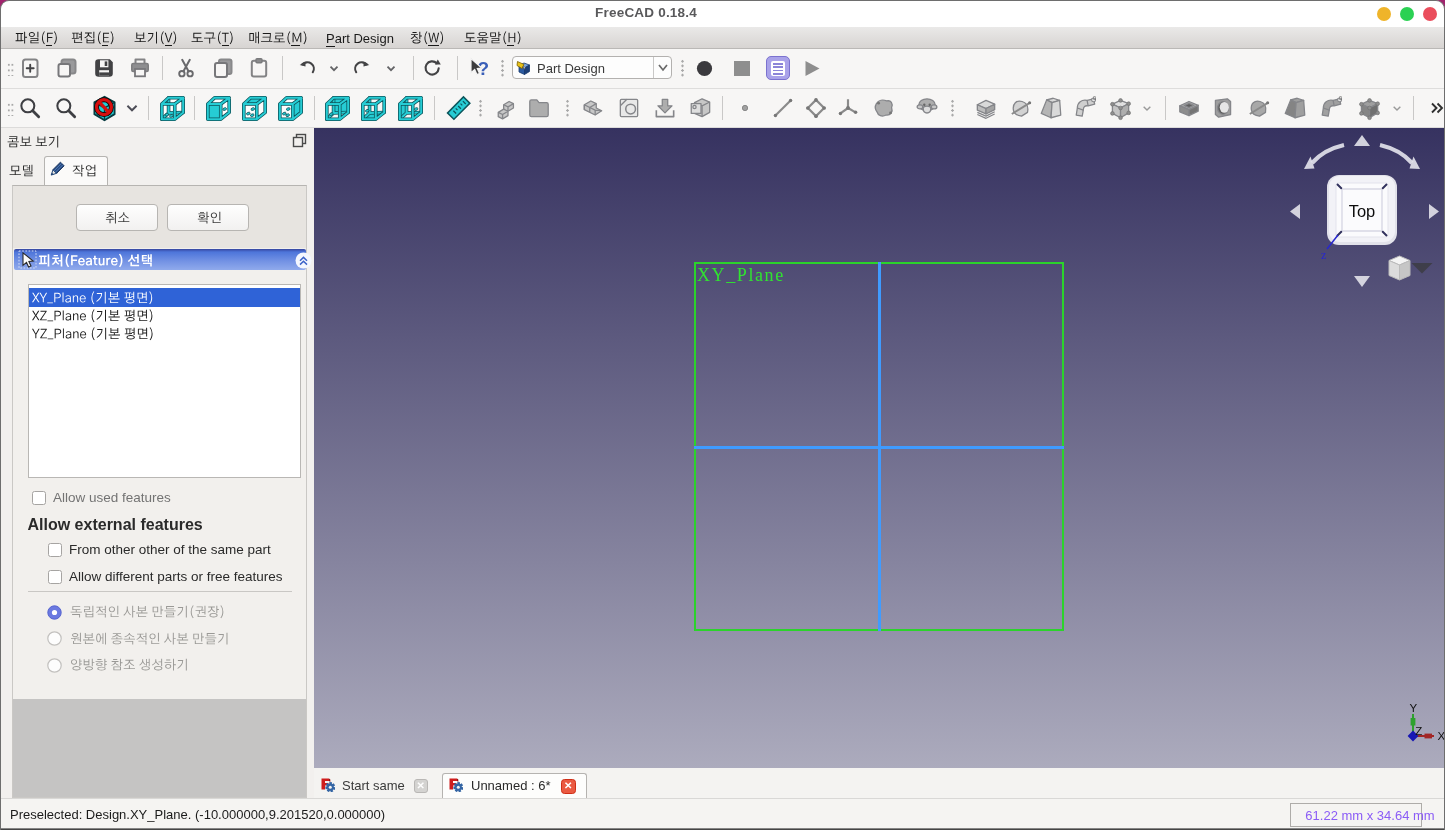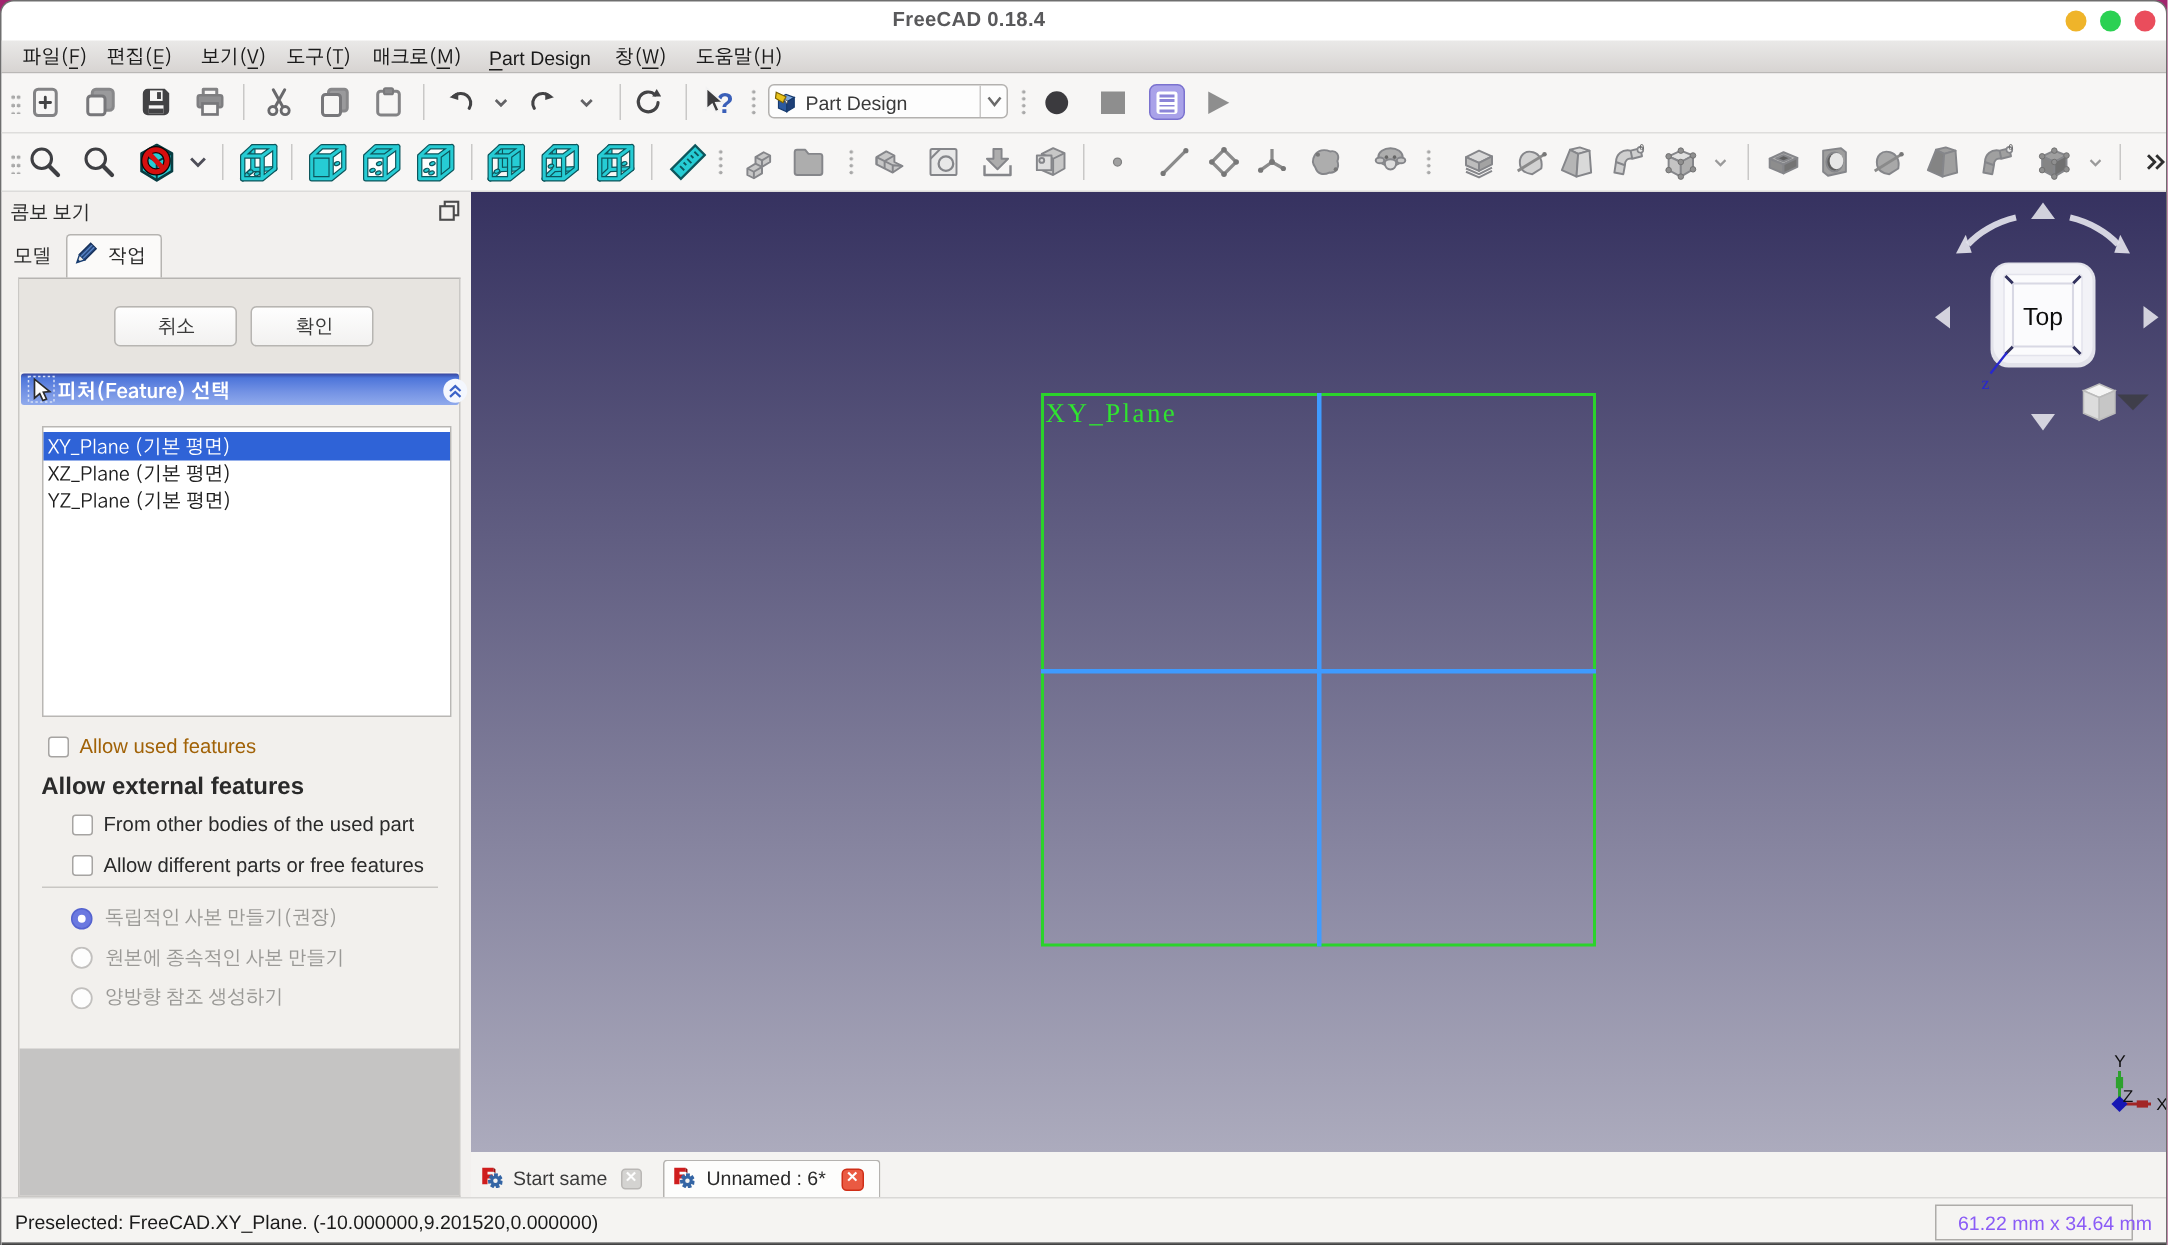--- a/index.html
+++ b/index.html
@@ -438,24 +438,24 @@
     <svg style="position:absolute;left:31px;top:287.20px;overflow:visible" width="122" height="20">
       <path transform="translate(0 14.30)" d="M-0.03 -0L3.1 -4.89L0.13 -9.51L1.4 -9.51L2.79 -7.21Q2.97 -6.92 3.31 -6.35Q3.64 -5.78 3.71 -5.66L3.76 -5.66Q3.92 -5.95 4.25 -6.48Q4.57 -7.01 4.7 -7.21L6.09 -9.51L7.36 -9.51L4.37 -4.89L7.52 -0L6.27 -0L4.77 -2.39Q4.6 -2.68 4.23 -3.29Q3.86 -3.91 3.76 -4.07L3.71 -4.07Q3.19 -3.17 2.7 -2.39L1.22 -0L-0.03 -0ZM7.43 -9.51L8.65 -9.51L10.28 -6.6Q10.86 -5.59 11.29 -4.81L11.31 -4.81Q11.5 -5.16 11.9 -5.84Q12.29 -6.53 12.33 -6.6L13.95 -9.51L15.17 -9.51L11.82 -3.91L11.82 -0L10.8 -0L10.8 -3.91L7.43 -9.51ZM15.21 0.22L20.91 0.22L20.91 1.02L15.21 1.02L15.21 0.22ZM22.28 -0L22.28 -9.51L25.86 -9.51Q27.24 -9.51 28.05 -8.75Q28.86 -7.98 28.86 -6.73Q28.86 -5.43 28.03 -4.68Q27.21 -3.94 25.86 -3.94L23.3 -3.94L23.3 -0L22.28 -0ZM23.3 -4.79L25.71 -4.79Q26.71 -4.79 27.26 -5.28Q27.82 -5.76 27.82 -6.73Q27.82 -7.67 27.26 -8.16Q26.71 -8.64 25.68 -8.64L23.3 -8.64L23.3 -4.79ZM30.53 -0L30.53 -9.86L31.5 -9.86L31.5 -0L30.53 -0ZM34.19 -1.75Q34.19 -1.27 34.59 -0.93Q35 -0.6 35.71 -0.6Q36.61 -0.6 37.25 -1.18Q37.9 -1.77 37.9 -2.67L37.9 -3.62Q37.34 -3.48 36.12 -3.29Q35.13 -3.11 34.66 -2.74Q34.19 -2.37 34.19 -1.75ZM33.2 -1.68Q33.2 -3.58 36.14 -4.04Q37.46 -4.25 37.9 -4.39L37.9 -4.79Q37.9 -5.42 37.44 -5.84Q36.98 -6.26 36.14 -6.26Q35.54 -6.26 34.97 -5.97Q34.4 -5.69 34.01 -5.21L33.38 -5.74Q33.88 -6.32 34.6 -6.69Q35.32 -7.06 36.12 -7.06Q38.86 -7.06 38.86 -4.38L38.86 -0L37.92 -0L37.92 -1.12Q37.72 -0.57 37.08 -0.17Q36.45 0.23 35.59 0.23Q34.45 0.23 33.83 -0.3Q33.2 -0.84 33.2 -1.68ZM40.83 -0L40.83 -6.83L41.79 -6.83L41.79 -5.66L41.81 -5.66Q41.96 -6.17 42.55 -6.61Q43.15 -7.06 43.98 -7.06Q44.93 -7.06 45.54 -6.46Q46.16 -5.87 46.16 -4.42L46.16 -0L45.17 -0L45.17 -4.25Q45.17 -6.23 43.75 -6.23Q42.96 -6.23 42.39 -5.6Q41.82 -4.96 41.82 -4.07L41.82 -0L40.83 -0ZM47.66 -3.47Q47.66 -5.07 48.52 -6.06Q49.38 -7.06 50.76 -7.06Q52.15 -7.06 52.95 -6.09Q53.75 -5.12 53.75 -3.61Q53.75 -3.43 53.73 -3.1L48.65 -3.1Q48.65 -2.07 49.22 -1.33Q49.79 -0.6 50.81 -0.6Q51.47 -0.6 51.97 -0.91Q52.48 -1.22 52.76 -1.74L53.6 -1.48Q53.28 -0.74 52.57 -0.25Q51.86 0.23 50.81 0.23Q49.38 0.23 48.52 -0.79Q47.66 -1.8 47.66 -3.47ZM48.67 -3.85L52.76 -3.85Q52.76 -4.85 52.22 -5.54Q51.67 -6.23 50.76 -6.23Q49.83 -6.23 49.26 -5.52Q48.7 -4.81 48.67 -3.85ZM59.4 -4.56Q59.4 -8.23 61.61 -11.02L62.32 -10.63Q61.93 -10.02 61.79 -9.79Q61.65 -9.56 61.31 -8.88Q60.96 -8.2 60.82 -7.68Q60.67 -7.16 60.53 -6.32Q60.39 -5.47 60.39 -4.56Q60.39 -3.44 60.55 -2.51Q60.71 -1.57 61.05 -0.79Q61.4 -0.01 61.64 0.41Q61.88 0.84 62.32 1.51L61.61 1.91Q60.63 0.64 60.02 -0.89Q59.4 -2.43 59.4 -4.56ZM64.21 -1.14Q66.42 -2.54 67.77 -4.51Q69.11 -6.48 69.13 -8.39L64.82 -8.39L64.82 -9.29L70.17 -9.29Q70.17 -4.01 64.91 -0.5L64.21 -1.14ZM72.77 1.14L72.77 -10.44L73.76 -10.44L73.76 1.14L72.77 1.14ZM78.01 -5.27L78.01 -10.22L78.99 -10.22L78.99 -8.58L84.92 -8.58L84.92 -10.22L85.9 -10.22L85.9 -5.27L78.01 -5.27ZM78.99 -6.09L84.92 -6.09L84.92 -7.8L78.99 -7.8L78.99 -6.09ZM76.27 -2.88L76.27 -3.68L81.47 -3.68L81.47 -5.78L82.43 -5.78L82.43 -3.68L87.59 -3.68L87.59 -2.88L76.27 -2.88ZM78.13 0.76L78.13 -2.12L79.11 -2.12L79.11 -0.09L86.25 -0.09L86.25 0.76L78.13 0.76ZM92.33 -4.06L92.33 -4.85L93.9 -4.85L93.9 -9L92.63 -9L92.63 -9.8L99.16 -9.8L99.16 -9L97.91 -9L97.91 -5.04Q98.54 -5.08 99.56 -5.21L99.56 -4.41Q96.98 -4.06 93.82 -4.06L92.33 -4.06ZM94.8 -4.86L94.87 -4.86Q95.98 -4.86 97.03 -4.98L97.03 -9L94.8 -9L94.8 -4.86ZM99.2 -5.51L99.2 -6.28L101.24 -6.28L101.24 -7.88L99.2 -7.88L99.2 -8.67L101.24 -8.67L101.24 -10.44L102.22 -10.44L102.22 -3.19L101.24 -3.19L101.24 -5.51L99.2 -5.51ZM94.06 -1.05Q94.06 -2.07 95.2 -2.63Q96.33 -3.19 98.25 -3.19Q100.18 -3.19 101.32 -2.63Q102.46 -2.08 102.46 -1.05Q102.46 -0.04 101.31 0.53Q100.15 1.09 98.25 1.08Q96.31 1.07 95.18 0.51Q94.06 -0.04 94.06 -1.05ZM95.13 -1.05Q95.13 -0.43 95.96 -0.1Q96.79 0.23 98.25 0.23Q99.66 0.23 100.53 -0.11Q101.41 -0.46 101.41 -1.05Q101.41 -1.7 100.55 -2.03Q99.7 -2.35 98.25 -2.35Q96.8 -2.35 95.96 -2.01Q95.13 -1.68 95.13 -1.05ZM105.5 -3.85L105.5 -9.64L110.86 -9.64L110.86 -3.85L105.5 -3.85ZM106.46 -4.66L109.89 -4.66L109.89 -8.82L106.46 -8.82L106.46 -4.66ZM110.42 -4.86L110.42 -5.68L113.74 -5.68L113.74 -7.83L110.42 -7.83L110.42 -8.64L113.74 -8.64L113.74 -10.44L114.72 -10.44L114.72 -1.79L113.74 -1.79L113.74 -4.86L110.42 -4.86ZM107.01 0.77L107.01 -2.72L107.99 -2.72L107.99 -0.1L115.1 -0.1L115.1 0.77L107.01 0.77ZM117.27 1.51Q118.22 0.11 118.71 -1.26Q119.2 -2.63 119.2 -4.56Q119.2 -5.65 119.04 -6.56Q118.89 -7.48 118.56 -8.25Q118.23 -9.03 117.98 -9.48Q117.72 -9.94 117.27 -10.63L117.98 -11.02Q120.19 -8.21 120.19 -4.56Q120.19 -2.45 119.58 -0.91Q118.97 0.62 117.98 1.91L117.27 1.51Z" fill="#ffffff"></path>
     </svg>
     <svg style="position:absolute;left:31px;top:305.20px;overflow:visible" width="122" height="20">
       <path transform="translate(0 14.30)" d="M-0.03 -0L3.1 -4.89L0.13 -9.51L1.4 -9.51L2.79 -7.21Q2.97 -6.92 3.31 -6.35Q3.64 -5.78 3.71 -5.66L3.76 -5.66Q3.92 -5.95 4.25 -6.48Q4.57 -7.01 4.7 -7.21L6.09 -9.51L7.36 -9.51L4.37 -4.89L7.52 -0L6.27 -0L4.77 -2.39Q4.6 -2.68 4.23 -3.29Q3.86 -3.91 3.76 -4.07L3.71 -4.07Q3.19 -3.17 2.7 -2.39L1.22 -0L-0.03 -0ZM8.06 -0.75L13.42 -8.64L8.47 -8.64L8.47 -9.51L14.66 -9.51L14.66 -8.75L9.28 -0.86L14.79 -0.86L14.79 -0L8.06 -0L8.06 -0.75ZM15.43 0.22L21.13 0.22L21.13 1.02L15.43 1.02L15.43 0.22ZM22.5 -0L22.5 -9.51L26.08 -9.51Q27.46 -9.51 28.27 -8.75Q29.07 -7.98 29.07 -6.73Q29.07 -5.43 28.25 -4.68Q27.42 -3.94 26.08 -3.94L23.51 -3.94L23.51 -0L22.5 -0ZM23.51 -4.79L25.92 -4.79Q26.93 -4.79 27.48 -5.28Q28.03 -5.76 28.03 -6.73Q28.03 -7.67 27.48 -8.16Q26.93 -8.64 25.9 -8.64L23.51 -8.64L23.51 -4.79ZM30.75 -0L30.75 -9.86L31.71 -9.86L31.71 -0L30.75 -0ZM34.4 -1.75Q34.4 -1.27 34.81 -0.93Q35.22 -0.6 35.93 -0.6Q36.83 -0.6 37.47 -1.18Q38.11 -1.77 38.11 -2.67L38.11 -3.62Q37.55 -3.48 36.33 -3.29Q35.34 -3.11 34.87 -2.74Q34.4 -2.37 34.4 -1.75ZM33.42 -1.68Q33.42 -3.58 36.36 -4.04Q37.68 -4.25 38.11 -4.39L38.11 -4.79Q38.11 -5.42 37.65 -5.84Q37.2 -6.26 36.36 -6.26Q35.75 -6.26 35.18 -5.97Q34.62 -5.69 34.23 -5.21L33.59 -5.74Q34.1 -6.32 34.82 -6.69Q35.53 -7.06 36.33 -7.06Q39.08 -7.06 39.08 -4.38L39.08 -0L38.14 -0L38.14 -1.12Q37.93 -0.57 37.3 -0.17Q36.67 0.23 35.8 0.23Q34.67 0.23 34.04 -0.3Q33.42 -0.84 33.42 -1.68ZM41.04 -0L41.04 -6.83L42.01 -6.83L42.01 -5.66L42.02 -5.66Q42.17 -6.17 42.77 -6.61Q43.37 -7.06 44.19 -7.06Q45.15 -7.06 45.76 -6.46Q46.38 -5.87 46.38 -4.42L46.38 -0L45.39 -0L45.39 -4.25Q45.39 -6.23 43.96 -6.23Q43.18 -6.23 42.61 -5.6Q42.04 -4.96 42.04 -4.07L42.04 -0L41.04 -0ZM47.87 -3.47Q47.87 -5.07 48.74 -6.06Q49.6 -7.06 50.97 -7.06Q52.37 -7.06 53.17 -6.09Q53.97 -5.12 53.97 -3.61Q53.97 -3.43 53.94 -3.1L48.87 -3.1Q48.87 -2.07 49.44 -1.33Q50.01 -0.6 51.02 -0.6Q51.68 -0.6 52.19 -0.91Q52.7 -1.22 52.98 -1.74L53.82 -1.48Q53.5 -0.74 52.79 -0.25Q52.08 0.23 51.02 0.23Q49.6 0.23 48.74 -0.79Q47.87 -1.8 47.87 -3.47ZM48.89 -3.85L52.98 -3.85Q52.98 -4.85 52.43 -5.54Q51.89 -6.23 50.97 -6.23Q50.05 -6.23 49.48 -5.52Q48.92 -4.81 48.89 -3.85ZM59.62 -4.56Q59.62 -8.23 61.83 -11.02L62.54 -10.63Q62.14 -10.02 62 -9.79Q61.87 -9.56 61.52 -8.88Q61.18 -8.2 61.03 -7.68Q60.89 -7.16 60.75 -6.32Q60.61 -5.47 60.61 -4.56Q60.61 -3.44 60.77 -2.51Q60.92 -1.57 61.27 -0.79Q61.61 -0.01 61.85 0.41Q62.09 0.84 62.54 1.51L61.83 1.91Q60.85 0.64 60.23 -0.89Q59.62 -2.43 59.62 -4.56ZM64.43 -1.14Q66.64 -2.54 67.98 -4.51Q69.33 -6.48 69.34 -8.39L65.04 -8.39L65.04 -9.29L70.38 -9.29Q70.38 -4.01 65.13 -0.5L64.43 -1.14ZM72.99 1.14L72.99 -10.44L73.98 -10.44L73.98 1.14L72.99 1.14ZM78.23 -5.27L78.23 -10.22L79.21 -10.22L79.21 -8.58L85.13 -8.58L85.13 -10.22L86.11 -10.22L86.11 -5.27L78.23 -5.27ZM79.21 -6.09L85.13 -6.09L85.13 -7.8L79.21 -7.8L79.21 -6.09ZM76.49 -2.88L76.49 -3.68L81.68 -3.68L81.68 -5.78L82.65 -5.78L82.65 -3.68L87.8 -3.68L87.8 -2.88L76.49 -2.88ZM78.34 0.76L78.34 -2.12L79.32 -2.12L79.32 -0.09L86.47 -0.09L86.47 0.76L78.34 0.76ZM92.55 -4.06L92.55 -4.85L94.11 -4.85L94.11 -9L92.84 -9L92.84 -9.8L99.38 -9.8L99.38 -9L98.12 -9L98.12 -5.04Q98.76 -5.08 99.77 -5.21L99.77 -4.41Q97.19 -4.06 94.03 -4.06L92.55 -4.06ZM95.01 -4.86L95.09 -4.86Q96.19 -4.86 97.25 -4.98L97.25 -9L95.01 -9L95.01 -4.86ZM99.42 -5.51L99.42 -6.28L101.46 -6.28L101.46 -7.88L99.42 -7.88L99.42 -8.67L101.46 -8.67L101.46 -10.44L102.44 -10.44L102.44 -3.19L101.46 -3.19L101.46 -5.51L99.42 -5.51ZM94.28 -1.05Q94.28 -2.07 95.41 -2.63Q96.55 -3.19 98.46 -3.19Q100.39 -3.19 101.54 -2.63Q102.68 -2.08 102.68 -1.05Q102.68 -0.04 101.52 0.53Q100.37 1.09 98.46 1.08Q96.52 1.07 95.4 0.51Q94.28 -0.04 94.28 -1.05ZM95.34 -1.05Q95.34 -0.43 96.17 -0.1Q97.01 0.23 98.46 0.23Q99.87 0.23 100.75 -0.11Q101.63 -0.46 101.63 -1.05Q101.63 -1.7 100.77 -2.03Q99.91 -2.35 98.46 -2.35Q97.02 -2.35 96.18 -2.01Q95.34 -1.68 95.34 -1.05ZM105.71 -3.85L105.71 -9.64L111.07 -9.64L111.07 -3.85L105.71 -3.85ZM106.68 -4.66L110.11 -4.66L110.11 -8.82L106.68 -8.82L106.68 -4.66ZM110.64 -4.86L110.64 -5.68L113.95 -5.68L113.95 -7.83L110.64 -7.83L110.64 -8.64L113.95 -8.64L113.95 -10.44L114.93 -10.44L114.93 -1.79L113.95 -1.79L113.95 -4.86L110.64 -4.86ZM107.23 0.77L107.23 -2.72L108.2 -2.72L108.2 -0.1L115.31 -0.1L115.31 0.77L107.23 0.77ZM117.48 1.51Q118.44 0.11 118.92 -1.26Q119.41 -2.63 119.41 -4.56Q119.41 -5.65 119.26 -6.56Q119.11 -7.48 118.78 -8.25Q118.45 -9.03 118.19 -9.48Q117.94 -9.94 117.48 -10.63L118.19 -11.02Q120.4 -8.21 120.4 -4.56Q120.4 -2.45 119.79 -0.91Q119.18 0.62 118.19 1.91L117.48 1.51Z" fill="#1f1f1f"></path>
     </svg>
     <svg style="position:absolute;left:31px;top:323.20px;overflow:visible" width="123" height="20">
       <path transform="translate(0 14.30)" d="M-0.05 -9.51L1.17 -9.51L2.81 -6.6Q3.38 -5.59 3.81 -4.81L3.83 -4.81Q4.02 -5.16 4.42 -5.84Q4.81 -6.53 4.85 -6.6L6.48 -9.51L7.69 -9.51L4.34 -3.91L4.34 -0L3.33 -0L3.33 -3.91L-0.05 -9.51ZM8.24 -0.75L13.6 -8.64L8.65 -8.64L8.65 -9.51L14.84 -9.51L14.84 -8.75L9.46 -0.86L14.97 -0.86L14.97 -0L8.24 -0L8.24 -0.75ZM15.6 0.22L21.3 0.22L21.3 1.02L15.6 1.02L15.6 0.22ZM22.67 -0L22.67 -9.51L26.25 -9.51Q27.64 -9.51 28.44 -8.75Q29.25 -7.98 29.25 -6.73Q29.25 -5.43 28.42 -4.68Q27.6 -3.94 26.25 -3.94L23.69 -3.94L23.69 -0L22.67 -0ZM23.69 -4.79L26.1 -4.79Q27.1 -4.79 27.66 -5.28Q28.21 -5.76 28.21 -6.73Q28.21 -7.67 27.66 -8.16Q27.1 -8.64 26.08 -8.64L23.69 -8.64L23.69 -4.79ZM30.93 -0L30.93 -9.86L31.89 -9.86L31.89 -0L30.93 -0ZM34.58 -1.75Q34.58 -1.27 34.99 -0.93Q35.39 -0.6 36.11 -0.6Q37.01 -0.6 37.65 -1.18Q38.29 -1.77 38.29 -2.67L38.29 -3.62Q37.73 -3.48 36.51 -3.29Q35.52 -3.11 35.05 -2.74Q34.58 -2.37 34.58 -1.75ZM33.59 -1.68Q33.59 -3.58 36.54 -4.04Q37.86 -4.25 38.29 -4.39L38.29 -4.79Q38.29 -5.42 37.83 -5.84Q37.38 -6.26 36.54 -6.26Q35.93 -6.26 35.36 -5.97Q34.8 -5.69 34.41 -5.21L33.77 -5.74Q34.28 -6.32 34.99 -6.69Q35.71 -7.06 36.51 -7.06Q39.25 -7.06 39.25 -4.38L39.25 -0L38.32 -0L38.32 -1.12Q38.11 -0.57 37.48 -0.17Q36.84 0.23 35.98 0.23Q34.85 0.23 34.22 -0.3Q33.59 -0.84 33.59 -1.68ZM41.22 -0L41.22 -6.83L42.19 -6.83L42.19 -5.66L42.2 -5.66Q42.35 -6.17 42.95 -6.61Q43.55 -7.06 44.37 -7.06Q45.32 -7.06 45.94 -6.46Q46.55 -5.87 46.55 -4.42L46.55 -0L45.56 -0L45.56 -4.25Q45.56 -6.23 44.14 -6.23Q43.35 -6.23 42.78 -5.6Q42.21 -4.96 42.21 -4.07L42.21 -0L41.22 -0ZM48.05 -3.47Q48.05 -5.07 48.92 -6.06Q49.78 -7.06 51.15 -7.06Q52.55 -7.06 53.35 -6.09Q54.15 -5.12 54.15 -3.61Q54.15 -3.43 54.12 -3.1L49.04 -3.1Q49.04 -2.07 49.61 -1.33Q50.18 -0.6 51.2 -0.6Q51.86 -0.6 52.37 -0.91Q52.88 -1.22 53.16 -1.74L53.99 -1.48Q53.68 -0.74 52.97 -0.25Q52.25 0.23 51.2 0.23Q49.78 0.23 48.92 -0.79Q48.05 -1.8 48.05 -3.47ZM49.07 -3.85L53.16 -3.85Q53.16 -4.85 52.61 -5.54Q52.06 -6.23 51.15 -6.23Q50.22 -6.23 49.66 -5.52Q49.09 -4.81 49.07 -3.85ZM59.79 -4.56Q59.79 -8.23 62 -11.02L62.72 -10.63Q62.32 -10.02 62.18 -9.79Q62.04 -9.56 61.7 -8.88Q61.36 -8.2 61.21 -7.68Q61.06 -7.16 60.92 -6.32Q60.79 -5.47 60.79 -4.56Q60.79 -3.44 60.94 -2.51Q61.1 -1.57 61.45 -0.79Q61.79 -0.01 62.03 0.41Q62.27 0.84 62.72 1.51L62 1.91Q61.03 0.64 60.41 -0.89Q59.79 -2.43 59.79 -4.56ZM64.61 -1.14Q66.82 -2.54 68.16 -4.51Q69.51 -6.48 69.52 -8.39L65.22 -8.39L65.22 -9.29L70.56 -9.29Q70.56 -4.01 65.3 -0.5L64.61 -1.14ZM73.16 1.14L73.16 -10.44L74.15 -10.44L74.15 1.14L73.16 1.14ZM78.41 -5.27L78.41 -10.22L79.38 -10.22L79.38 -8.58L85.31 -8.58L85.31 -10.22L86.29 -10.22L86.29 -5.27L78.41 -5.27ZM79.38 -6.09L85.31 -6.09L85.31 -7.8L79.38 -7.8L79.38 -6.09ZM76.67 -2.88L76.67 -3.68L81.86 -3.68L81.86 -5.78L82.82 -5.78L82.82 -3.68L87.98 -3.68L87.98 -2.88L76.67 -2.88ZM78.52 0.76L78.52 -2.12L79.5 -2.12L79.5 -0.09L86.65 -0.09L86.65 0.76L78.52 0.76ZM92.73 -4.06L92.73 -4.85L94.29 -4.85L94.29 -9L93.02 -9L93.02 -9.8L99.56 -9.8L99.56 -9L98.3 -9L98.3 -5.04Q98.93 -5.08 99.95 -5.21L99.95 -4.41Q97.37 -4.06 94.21 -4.06L92.73 -4.06ZM95.19 -4.86L95.27 -4.86Q96.37 -4.86 97.42 -4.98L97.42 -9L95.19 -9L95.19 -4.86ZM99.59 -5.51L99.59 -6.28L101.64 -6.28L101.64 -7.88L99.59 -7.88L99.59 -8.67L101.64 -8.67L101.64 -10.44L102.62 -10.44L102.62 -3.19L101.64 -3.19L101.64 -5.51L99.59 -5.51ZM94.45 -1.05Q94.45 -2.07 95.59 -2.63Q96.73 -3.19 98.64 -3.19Q100.57 -3.19 101.71 -2.63Q102.86 -2.08 102.86 -1.05Q102.86 -0.04 101.7 0.53Q100.55 1.09 98.64 1.08Q96.7 1.07 95.58 0.51Q94.45 -0.04 94.45 -1.05ZM95.52 -1.05Q95.52 -0.43 96.35 -0.1Q97.18 0.23 98.64 0.23Q100.05 0.23 100.93 -0.11Q101.8 -0.46 101.8 -1.05Q101.8 -1.7 100.95 -2.03Q100.09 -2.35 98.64 -2.35Q97.2 -2.35 96.36 -2.01Q95.52 -1.68 95.52 -1.05ZM105.89 -3.85L105.89 -9.64L111.25 -9.64L111.25 -3.85L105.89 -3.85ZM106.86 -4.66L110.29 -4.66L110.29 -8.82L106.86 -8.82L106.86 -4.66ZM110.82 -4.86L110.82 -5.68L114.13 -5.68L114.13 -7.83L110.82 -7.83L110.82 -8.64L114.13 -8.64L114.13 -10.44L115.11 -10.44L115.11 -1.79L114.13 -1.79L114.13 -4.86L110.82 -4.86ZM107.4 0.77L107.4 -2.72L108.38 -2.72L108.38 -0.1L115.49 -0.1L115.49 0.77L107.4 0.77ZM117.66 1.51Q118.61 0.11 119.1 -1.26Q119.59 -2.63 119.59 -4.56Q119.59 -5.65 119.44 -6.56Q119.29 -7.48 118.95 -8.25Q118.63 -9.03 118.37 -9.48Q118.12 -9.94 117.66 -10.63L118.37 -11.02Q120.58 -8.21 120.58 -4.56Q120.58 -2.45 119.97 -0.91Q119.36 0.62 118.37 1.91L117.66 1.51Z" fill="#1f1f1f"></path>
     </svg>
     <div style="position:absolute;left:30.5px;top:489.5px;width:14px;height:14px;background:#fff;border:1px solid #a6a4a2;border-radius:2.5px"></div>
-    <div style="position:absolute;left:52px;top:489px;white-space:nowrap;font-size:13.5px;color:#a16207">Allow used features</div>
+    <div style="position:absolute;left:52px;top:489px;white-space:nowrap;font-size:13.5px;color:#737373">Allow used features</div>
     <div style="position:absolute;left:26.5px;top:514.5px;white-space:nowrap;font-size:16px;font-weight:bold;color:#2a2a2a">Allow external features</div>
     <div style="position:absolute;left:47px;top:541.5px;width:14px;height:14px;background:#fff;border:1px solid #a6a4a2;border-radius:2.5px"></div>
-    <div style="position:absolute;left:68px;top:541px;white-space:nowrap;font-size:13.5px;color:#2a2a2a">From other bodies of the used part</div>
+    <div style="position:absolute;left:68px;top:541px;white-space:nowrap;font-size:13.5px;color:#2a2a2a">From other other of the same part</div>
     <div style="position:absolute;left:47px;top:568.5px;width:14px;height:14px;background:#fff;border:1px solid #a6a4a2;border-radius:2.5px"></div>
     <div style="position:absolute;left:68px;top:568px;white-space:nowrap;font-size:13.5px;color:#2a2a2a">Allow different parts or free features</div>
     <div style="position:absolute;left:26.5px;top:590px;width:264px;height:1px;background:#c9c7c4"></div>
     <svg style="position:absolute;left:46px;top:603.5px;" width="15" height="15" viewBox="0 0 15 15">
       <circle cx="7.5" cy="7.5" r="6.7" fill="#6b79e0" stroke="#5563cf" stroke-width="1"></circle>
       <circle cx="7.5" cy="7.5" r="2.6" fill="#fff"></circle>
     </svg>
     <svg style="position:absolute;left:69px;top:601.20px;overflow:visible" width="155" height="20">
       <path transform="translate(0 14.30)" d="M2.32 -6.26L2.32 -10.09L10.23 -10.09L10.23 -9.28L3.3 -9.28L3.3 -7.07L10.3 -7.07L10.3 -6.26L2.32 -6.26ZM0.56 -3.69L0.56 -4.51L5.75 -4.51L5.75 -6.64L6.72 -6.64L6.72 -4.51L11.87 -4.51L11.87 -3.69L0.56 -3.69ZM2.07 -1.4L2.07 -2.21L10.08 -2.21L10.08 1.25L9.1 1.25L9.1 -1.4L2.07 -1.4ZM14.11 -4.09L14.11 -7.38L19.14 -7.38L19.14 -9.07L14.04 -9.07L14.04 -9.85L20.11 -9.85L20.11 -6.61L15.07 -6.61L15.07 -4.88L15.79 -4.88Q18.29 -4.88 21.58 -5.23L21.58 -4.48Q20.03 -4.3 18.05 -4.2Q16.07 -4.09 15.07 -4.09L14.11 -4.09ZM22.36 -3.83L22.36 -10.44L23.34 -10.44L23.34 -3.83L22.36 -3.83ZM15.53 0.99L15.53 -3.33L16.49 -3.33L16.49 -2.13L22.37 -2.13L22.37 -3.33L23.34 -3.33L23.34 0.99L15.53 0.99ZM16.49 0.16L22.37 0.16L22.37 -1.35L16.49 -1.35L16.49 0.16ZM25.77 -4.11Q26.24 -4.3 26.77 -4.63Q27.31 -4.96 27.85 -5.43Q28.4 -5.9 28.77 -6.54Q29.14 -7.19 29.15 -7.85L29.15 -8.82L26.41 -8.82L26.41 -9.67L32.91 -9.67L32.91 -8.82L30.2 -8.82L30.2 -7.88Q30.21 -7.31 30.53 -6.74Q30.85 -6.17 31.34 -5.73Q31.84 -5.28 32.33 -4.95Q32.82 -4.62 33.3 -4.39L32.77 -3.73Q31.93 -4.11 31 -4.88Q30.07 -5.64 29.69 -6.31Q29.29 -5.56 28.3 -4.72Q27.32 -3.87 26.33 -3.44L25.77 -4.11ZM32.34 -6.51L32.34 -7.38L34.82 -7.38L34.82 -10.44L35.8 -10.44L35.8 -3.26L34.82 -3.26L34.82 -6.51L32.34 -6.51ZM27.77 -1.75L27.77 -2.59L35.8 -2.59L35.8 1.26L34.82 1.26L34.82 -1.75L27.77 -1.75ZM38.8 -7.01Q38.8 -8.3 39.66 -9.11Q40.52 -9.91 41.89 -9.91Q43.25 -9.91 44.13 -9.11Q45 -8.32 45 -7.01Q45 -5.7 44.13 -4.89Q43.25 -4.09 41.89 -4.09Q40.51 -4.09 39.65 -4.89Q38.8 -5.7 38.8 -7.01ZM39.8 -7.01Q39.8 -6.09 40.39 -5.5Q40.98 -4.9 41.89 -4.9Q42.82 -4.9 43.4 -5.51Q43.99 -6.12 43.99 -7.01Q43.99 -7.91 43.4 -8.51Q42.82 -9.12 41.89 -9.12Q40.98 -9.12 40.39 -8.5Q39.8 -7.88 39.8 -7.01ZM47.3 -1.84L47.3 -10.44L48.28 -10.44L48.28 -1.84L47.3 -1.84ZM40.61 0.77L40.61 -2.72L41.59 -2.72L41.59 -0.1L48.7 -0.1L48.7 0.77L40.61 0.77ZM53.37 -1.21Q54.26 -1.91 54.98 -2.79Q55.71 -3.68 56.25 -5.05Q56.8 -6.42 56.8 -7.91L56.8 -9.8L57.75 -9.8L57.75 -7.95Q57.75 -6.83 58.09 -5.76Q58.42 -4.7 58.97 -3.9Q59.52 -3.1 60 -2.56Q60.48 -2.02 60.98 -1.62L60.28 -0.98Q59.55 -1.56 58.64 -2.79Q57.73 -4.01 57.32 -5.23Q56.99 -4.01 56.05 -2.7Q55.11 -1.38 54.16 -0.58L53.37 -1.21ZM62.18 1.14L62.18 -10.44L63.16 -10.44L63.16 -5.41L65.13 -5.41L65.13 -4.48L63.16 -4.48L63.16 1.14L62.18 1.14ZM67.93 -5.27L67.93 -10.22L68.91 -10.22L68.91 -8.58L74.84 -8.58L74.84 -10.22L75.82 -10.22L75.82 -5.27L67.93 -5.27ZM68.91 -6.09L74.84 -6.09L74.84 -7.8L68.91 -7.8L68.91 -6.09ZM66.19 -2.88L66.19 -3.68L71.39 -3.68L71.39 -5.78L72.35 -5.78L72.35 -3.68L77.51 -3.68L77.51 -2.88L66.19 -2.88ZM68.05 0.76L68.05 -2.12L69.02 -2.12L69.02 -0.09L76.17 -0.09L76.17 0.76L68.05 0.76ZM82.63 -4.1L82.63 -9.64L88.16 -9.64L88.16 -4.1L82.63 -4.1ZM83.6 -4.91L87.2 -4.91L87.2 -8.82L83.6 -8.82L83.6 -4.91ZM90.57 -1.87L90.57 -10.44L91.55 -10.44L91.55 -6.78L93.18 -6.78L93.18 -5.9L91.55 -5.9L91.55 -1.87L90.57 -1.87ZM84.16 0.77L84.16 -2.74L85.14 -2.74L85.14 -0.1L91.98 -0.1L91.98 0.77L84.16 0.77ZM96.09 -6.98L96.09 -10.19L104.04 -10.19L104.04 -9.41L97.07 -9.41L97.07 -7.78L104.09 -7.78L104.09 -6.98L96.09 -6.98ZM94.35 -5L94.35 -5.82L105.66 -5.82L105.66 -5L94.35 -5ZM96.07 0.93L96.07 -1.88L103.06 -1.88L103.06 -3.06L95.98 -3.06L95.98 -3.87L104.04 -3.87L104.04 -1.13L97.04 -1.13L97.04 0.11L104.37 0.11L104.37 0.93L96.07 0.93ZM107.28 -1.14Q109.48 -2.54 110.83 -4.51Q112.18 -6.48 112.19 -8.39L107.89 -8.39L107.89 -9.29L113.23 -9.29Q113.23 -4.01 107.97 -0.5L107.28 -1.14ZM115.83 1.14L115.83 -10.44L116.82 -10.44L116.82 1.14L115.83 1.14ZM120.72 -4.56Q120.72 -8.23 122.93 -11.02L123.64 -10.63Q123.25 -10.02 123.11 -9.79Q122.97 -9.56 122.62 -8.88Q122.28 -8.2 122.14 -7.68Q121.99 -7.16 121.85 -6.32Q121.71 -5.47 121.71 -4.56Q121.71 -3.44 121.87 -2.51Q122.03 -1.57 122.37 -0.79Q122.71 -0.01 122.95 0.41Q123.2 0.84 123.64 1.51L122.93 1.91Q121.95 0.64 121.33 -0.89Q120.72 -2.43 120.72 -4.56ZM126.61 -9.04L126.61 -9.86L132.78 -9.86Q132.78 -8.02 132.31 -6.25L131.36 -6.25Q131.81 -7.88 131.81 -9.04L126.61 -9.04ZM131.76 -3.49L131.76 -4.28L134.48 -4.28L134.48 -10.44L135.45 -10.44L135.45 -1.68L134.48 -1.68L134.48 -3.49L131.76 -3.49ZM125.53 -5.52L125.53 -6.35L126.76 -6.35Q131.09 -6.35 133.77 -6.63L133.77 -5.82Q132.12 -5.65 129.82 -5.59L129.82 -2.65L128.88 -2.65L128.88 -5.56Q127.63 -5.52 126.75 -5.52L125.53 -5.52ZM127.61 0.75L127.61 -2.35L128.59 -2.35L128.59 -0.1L135.78 -0.1L135.78 0.75L127.61 0.75ZM137.6 -4.41Q138.19 -4.66 138.75 -5.02Q139.32 -5.38 139.83 -5.85Q140.35 -6.31 140.68 -6.87Q141.01 -7.44 141.04 -8.01L141.04 -8.87L138.25 -8.87L138.25 -9.73L144.85 -9.73L144.85 -8.87L142.15 -8.87L142.15 -8.06Q142.21 -7.1 143.11 -6.25Q144.02 -5.4 145.17 -4.86L144.63 -4.19Q143.79 -4.55 142.89 -5.29Q141.99 -6.04 141.62 -6.74Q141.27 -6 140.32 -5.13Q139.37 -4.27 138.19 -3.72L137.6 -4.41ZM146.34 -3.38L146.34 -10.44L147.32 -10.44L147.32 -7.21L148.88 -7.21L148.88 -6.34L147.32 -6.34L147.32 -3.38L146.34 -3.38ZM139.43 -1.1Q139.43 -2.13 140.54 -2.72Q141.65 -3.31 143.52 -3.31Q145.4 -3.31 146.52 -2.74Q147.63 -2.16 147.63 -1.1Q147.63 -0.08 146.5 0.51Q145.37 1.1 143.52 1.09Q141.64 1.08 140.54 0.5Q139.43 -0.08 139.43 -1.1ZM140.49 -1.1Q140.49 -0.47 141.3 -0.12Q142.11 0.23 143.52 0.23Q144.88 0.23 145.74 -0.13Q146.59 -0.48 146.59 -1.1Q146.59 -1.77 145.75 -2.11Q144.92 -2.45 143.52 -2.45Q142.12 -2.45 141.3 -2.1Q140.49 -1.75 140.49 -1.1ZM150.43 1.51Q151.38 0.11 151.87 -1.26Q152.36 -2.63 152.36 -4.56Q152.36 -5.65 152.2 -6.56Q152.05 -7.48 151.72 -8.25Q151.39 -9.03 151.14 -9.48Q150.88 -9.94 150.43 -10.63L151.14 -11.02Q153.35 -8.21 153.35 -4.56Q153.35 -2.45 152.74 -0.91Q152.13 0.62 151.14 1.91L150.43 1.51Z" fill="#9a9996"></path>
     </svg>
@@ -550,16 +550,16 @@
       <path d="M7.7 10.6 L5.4 10.9" stroke="#3465a4" stroke-width="2.6"></path>
       <path d="M8.4 8.4 L6.6 6.8" stroke="#3465a4" stroke-width="2.6"></path>
       <path d="M10.5 7.6 L10.7 5.2" stroke="#3465a4" stroke-width="2.6"></path>
       <path d="M12.4 8.7 L14.4 7.4" stroke="#3465a4" stroke-width="2.6"></path>
       <circle cx="10.3" cy="10.2" r="3.4" fill="#3465a4"></circle>
       <circle cx="10.3" cy="10.2" r="1.5" fill="#f4f3f1"></circle>
     </svg>
     <div style="position:absolute;left:470px;top:777px;white-space:nowrap;font-size:13px;color:#2a2a2a">Unnamed : 6*</div>
     <div style="position:absolute;left:559.5px;top:777.5px;width:15.5px;height:15.5px;background:#ea5a42;border:1.5px solid #cf2e17;border-radius:3.5px;color:#fff;font-size:10px;line-height:12.5px;text-align:center;font-weight:bold">✕</div>
     <div style="position:absolute;left:0px;top:797px;width:1445px;height:30px;background:#f5f4f2;border-top:1px solid #d9d8d6"></div>
-    <div style="position:absolute;left:9px;top:806px;white-space:nowrap;font-size:13px;color:#1b1b1b">Preselected: FreeCAD.XY_Plane. (-10.000000,9.201520,0.000000)</div>
+    <div style="position:absolute;left:9px;top:806px;white-space:nowrap;font-size:13px;color:#1b1b1b">Preselected: Design.XY_Plane. (-10.000000,9.201520,0.000000)</div>
     <div style="position:absolute;left:1289px;top:802px;width:132px;height:24px;border:1px solid #aeaca9"></div>
     <div style="position:absolute;left:1289px;top:807px;white-space:nowrap;width:160px;text-align:center;font-size:13px;color:#8b5cf6">61.22 mm x 34.64 mm</div>
     <div style="position:absolute;left:0px;top:827px;width:1445px;height:3px;background:linear-gradient(#b0b0b0,#4a4a4a 40%,#2e2e2e)"></div>
   </div>
 </body></html>

